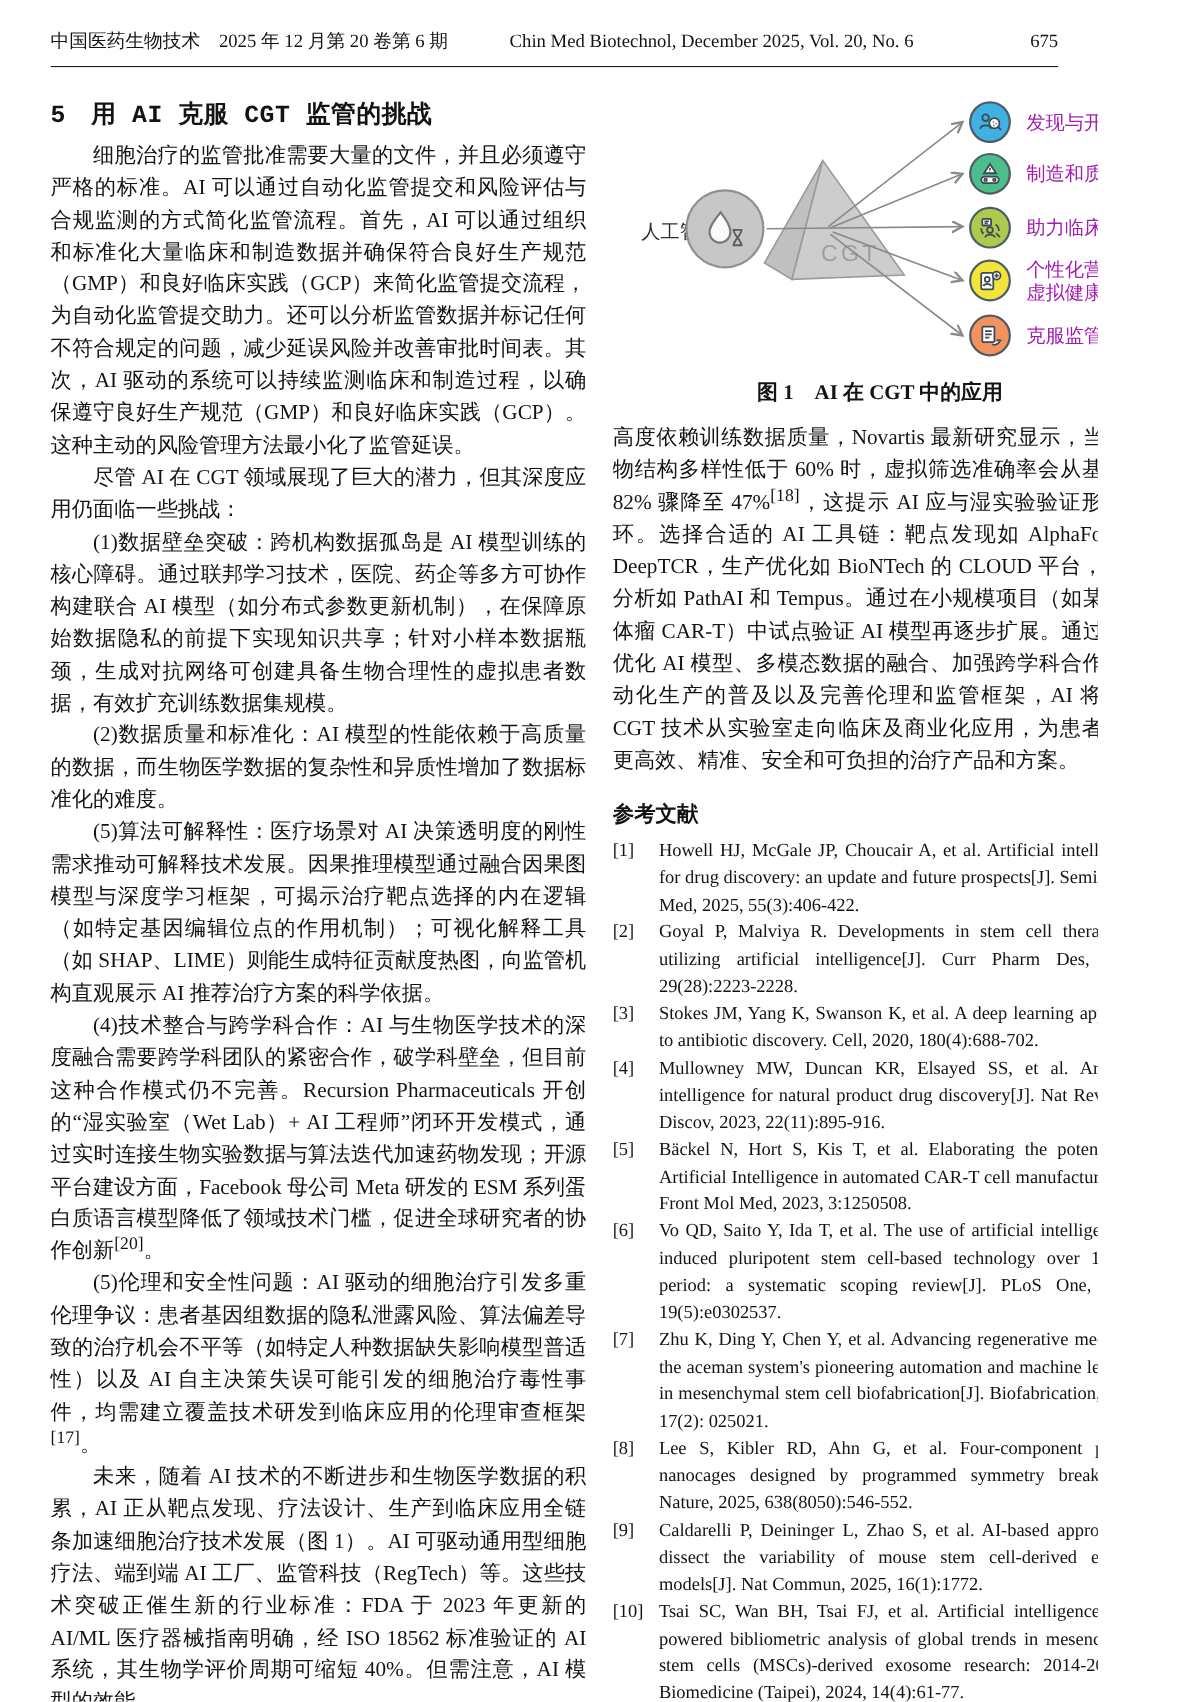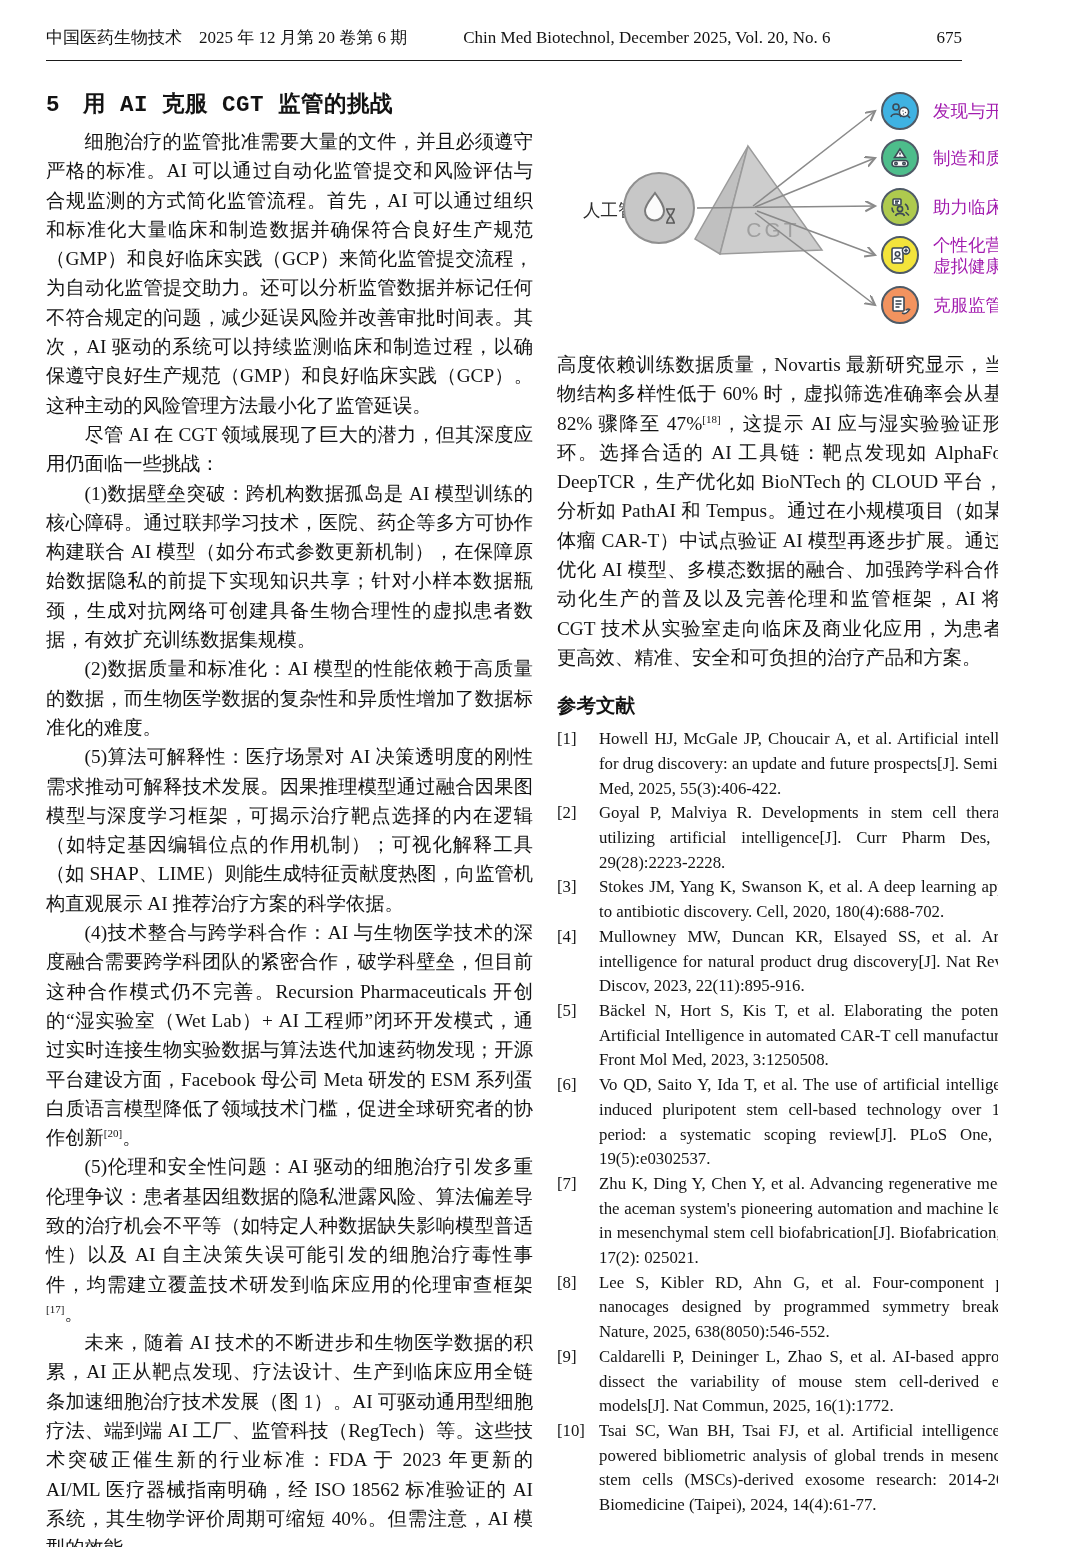--- a/index.html
+++ b/index.html
@@ -27,21 +27,21 @@
   h1.section {
     margin:4px 0 8px 0; font-size:22.5px; font-weight:bold;
     font-family:Liberation Mono, monospace;
     letter-spacing:0.5px;
   }
   .para {
     margin:0; font-size:19.3px; line-height:29.3px;
     text-align:justify; text-indent:2em;
   }
   .para.noindent { text-indent:0; }
-  sup.cite { font-size:11px; line-height:0; }
+  sup.cite { font-size:16px; line-height:0; }
 
   
   figure { margin:0 0 14px 0; }
   .diagram { position:relative; width:486px; height:252px; }
   .diagram svg.wires { position:absolute; left:0; top:0; }
   .ai-label { position:absolute; left:26px; top:114px; font-size:17.5px; color:#2c2c2c; }
   .ai-circle {
     position:absolute; left:66px; top:88px; width:72px; height:72px;
     border-radius:50%; background:#c7c7c7; border:2px solid #909090;
     box-sizing:border-box; display:flex; align-items:center; justify-content:center;
@@ -189,20 +189,21 @@
         <div class="item-label" style="top:17px">发现与开发</div>
         <div class="item-label" style="top:64px">制造和质量控制</div>
         <div class="item-label" style="top:113px">助力临床转化</div>
         <div class="item-label" style="top:151px">
           <div>个性化营销和</div>
           <div>虚拟健康助手</div>
         </div>
         <div class="item-label" style="top:211px">克服监管挑战</div>
       </div>
 
+      <figcaption>图 1　AI 在 CGT 中的应用</figcaption>
     </figure>
 
     <p class="para noindent rc-para"><span>高度依赖训练数据质量，Novartis 最新研究显示，当化合物结构多样性低于 60% 时，虚拟筛选准确率会从基准的 82% 骤降至 47%</span><sup class="cite">[18]</sup><span>，这提示 AI 应与湿实验验证形成闭环。选择合适的 AI 工具链：靶点发现如 AlphaFold 和 DeepTCR，生产优化如 BioNTech 的 CLOUD 平台，临床分析如 PathAI 和 Tempus。通过在小规模项目（如某类实体瘤 CAR-T）中试点验证 AI 模型再逐步扩展。通过持续优化 AI 模型、多模态数据的融合、加强跨学科合作、自动化生产的普及以及完善伦理和监管框架，AI 将加速 CGT 技术从实验室走向临床及商业化应用，为患者带来更高效、精准、安全和可负担的治疗产品和方案。</span></p>
 
     <h2 class="refs-heading">参考文献</h2>
 
     <ol class="refs">
       <li>
           <span class="ref-num">[1]</span>
           <span class="ref-text">Howell HJ, McGale JP, Choucair A, et al. Artificial intelligence for drug discovery: an update and future prospects[J]. Semin Nucl Med, 2025, 55(3):406-422.</span>

